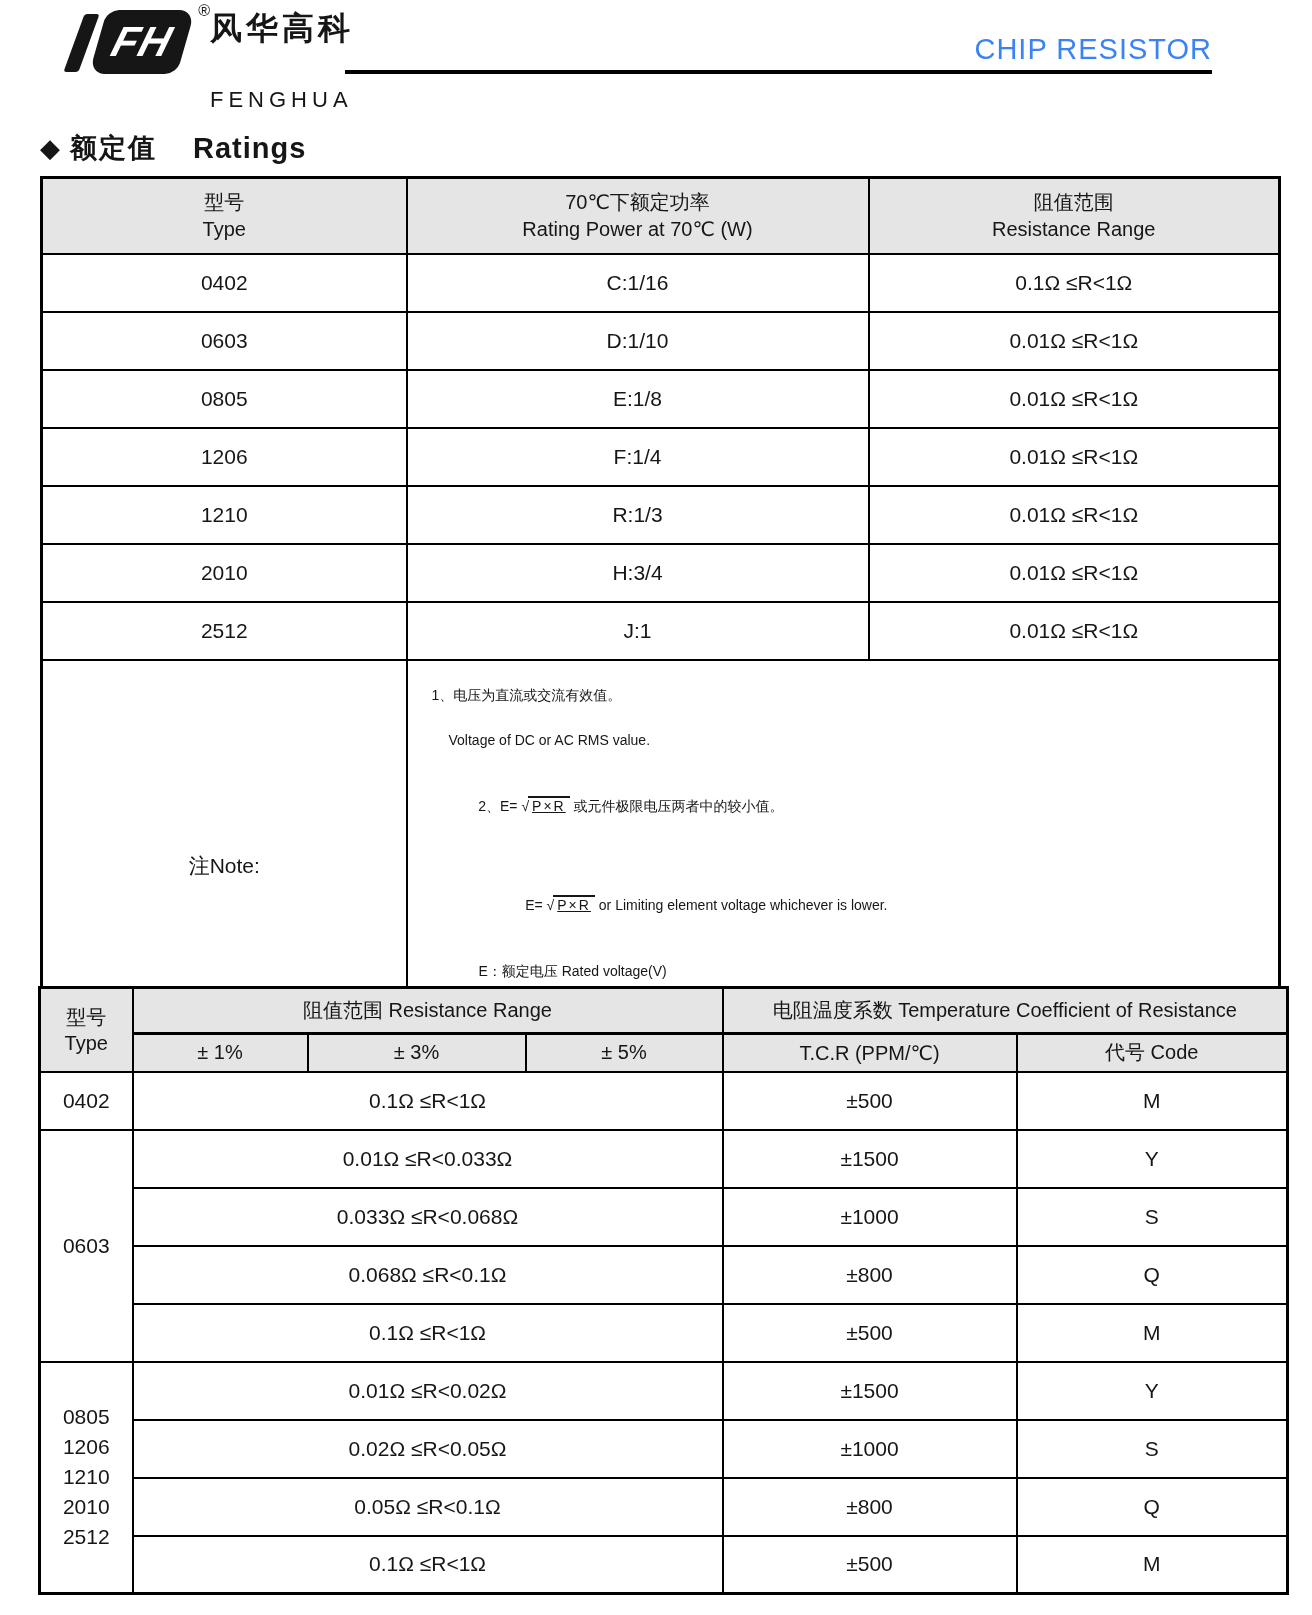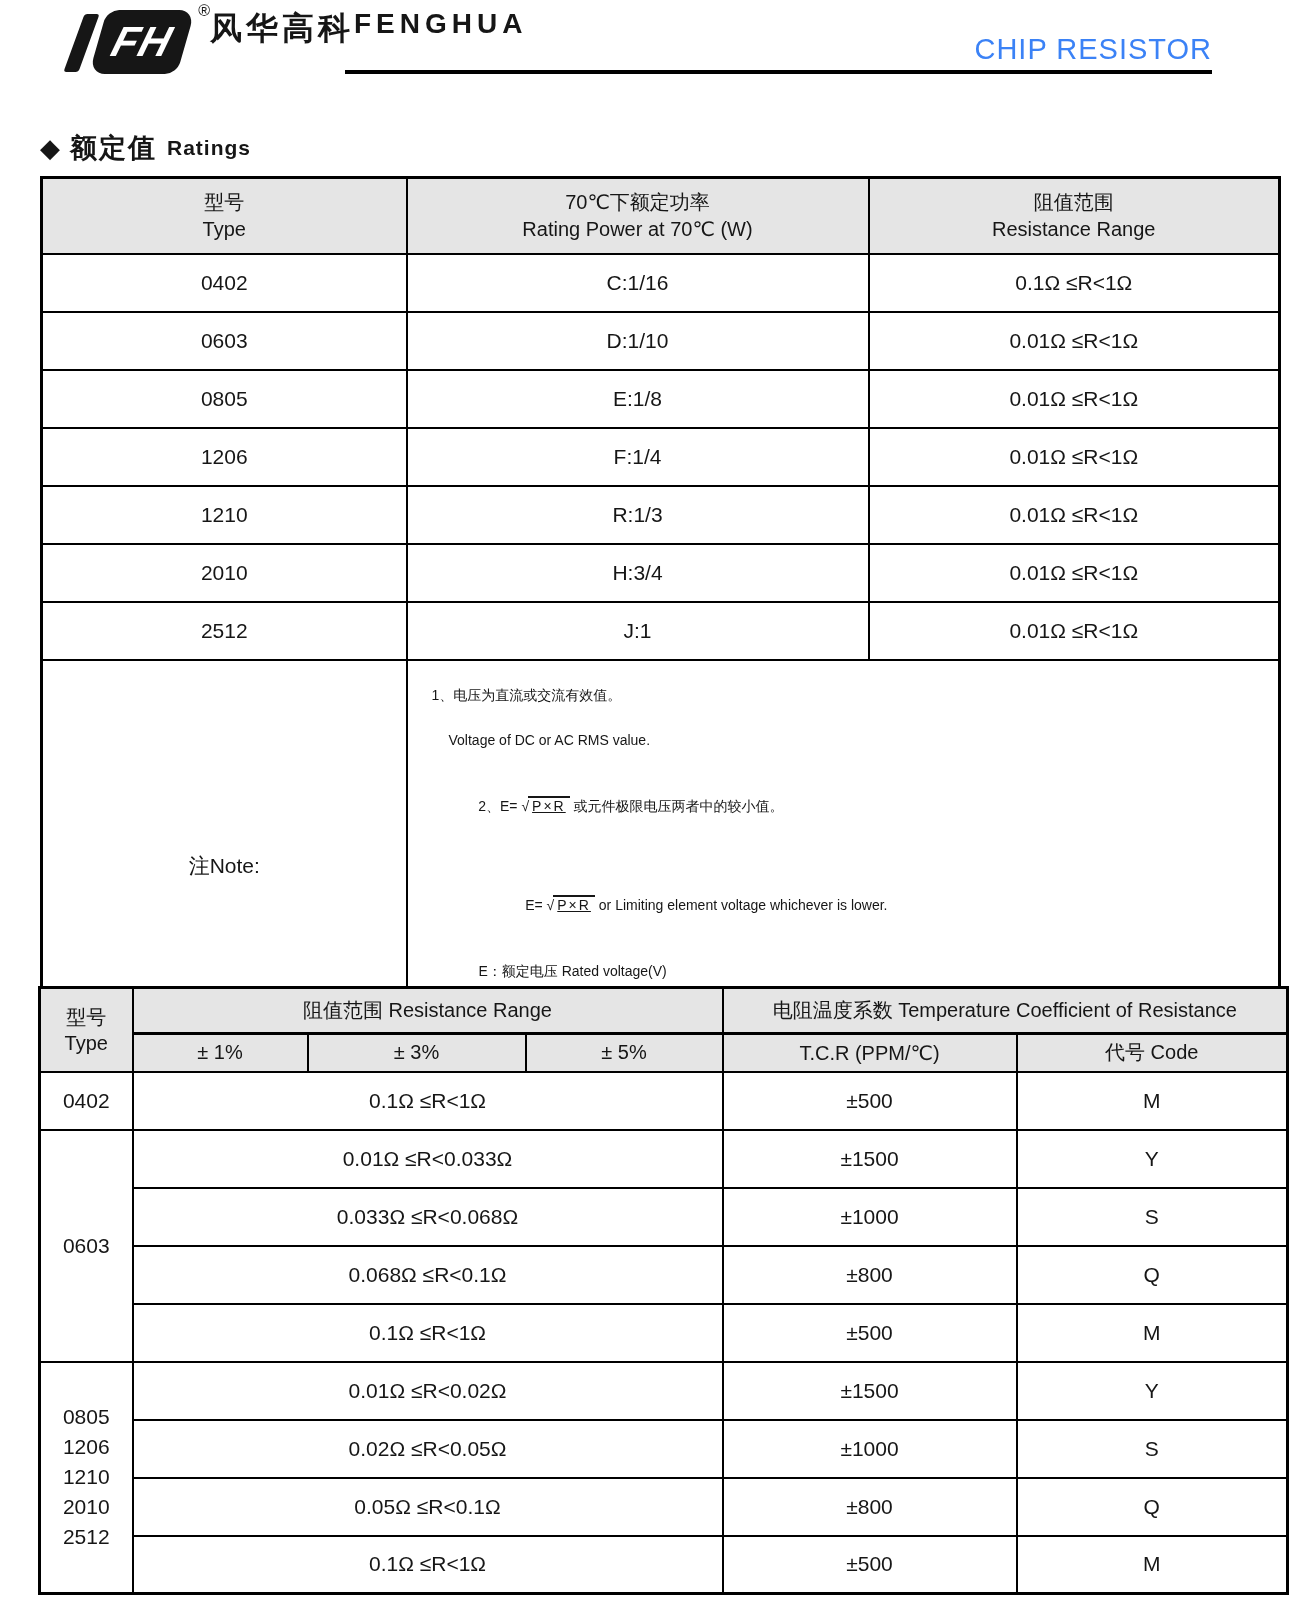--- a/index.html
+++ b/index.html
@@ -16,31 +16,31 @@
   .logo-wrap { position: absolute; left: 72px; top: 8px; display: flex; gap: 16px; align-items: flex-start; }
   .logo-mark { position: relative; width: 122px; height: 68px; }
   .mark-slash { position: absolute; left: 2px; top: 6px; width: 15px; height: 58px; background: #161616; transform: skewX(-20deg); border-radius: 3px; }
   .mark-body {
     position: absolute; left: 26px; top: 2px; width: 88px; height: 64px;
     background: #161616; border-radius: 12px 16px 12px 16px; transform: skewX(-16deg);
     display: flex; align-items: center; justify-content: center;
   }
   .mark-body .mono { color: #fff; font-weight: bold; font-style: italic; font-size: 42px; letter-spacing: 1px; }
   .reg-mark { position: absolute; right: -16px; top: -6px; font-size: 16px; color: #161616; }
-  .brand { display: flex; padding-top: 2px; }
+  .brand { display: flex; flex-direction: column; padding-top: 2px; }
   .brand-cn { font-size: 32px; font-weight: bold; letter-spacing: 4px; line-height: 36px; }
-  .brand-en { font-size: 28px; font-weight: bold; letter-spacing: 5px; line-height: 28px; }
+  .brand-en { font-size: 22px; font-weight: normal; letter-spacing: 5px; line-height: 28px; margin-top: 40px; }
   .doc-title { position: absolute; top: 33px; right: 100px; font-size: 29px; letter-spacing: 1px; color: #3b82f6; }
   .header-rule { position: absolute; top: 70px; left: 345px; width: 867px; height: 4px; background: #000; }
 
   
   .section-title { position: absolute; top: 130px; left: 40px; display: flex; align-items: center; font-weight: bold; }
   .section-title .bullet { font-size: 26px; margin-right: 10px; }
   .section-title .cn { font-size: 27px; letter-spacing: 2px; }
-  .section-title .en { font-size: 21px; margin-left: 10px; letter-spacing: 1px; text-align: center; }
+  .section-title .en { font-size: 29px; margin-left: 36px; letter-spacing: 1px; text-align: center; }
 
   
   table { border-collapse: collapse; table-layout: fixed; background: #fff; }
   th, td { border: 2px solid #000; text-align: center; vertical-align: middle; }
   thead th { background: #e5e5e5; font-weight: normal; }
 
   .t1 { position: absolute; left: 40px; top: 176px; width: 1238px; border: 3px solid #000; }
   .t1 thead th { height: 76px; }
   .t1 tbody td { height: 58px; font-size: 21px; }
   .hcn { font-size: 20px; line-height: 27px; }

